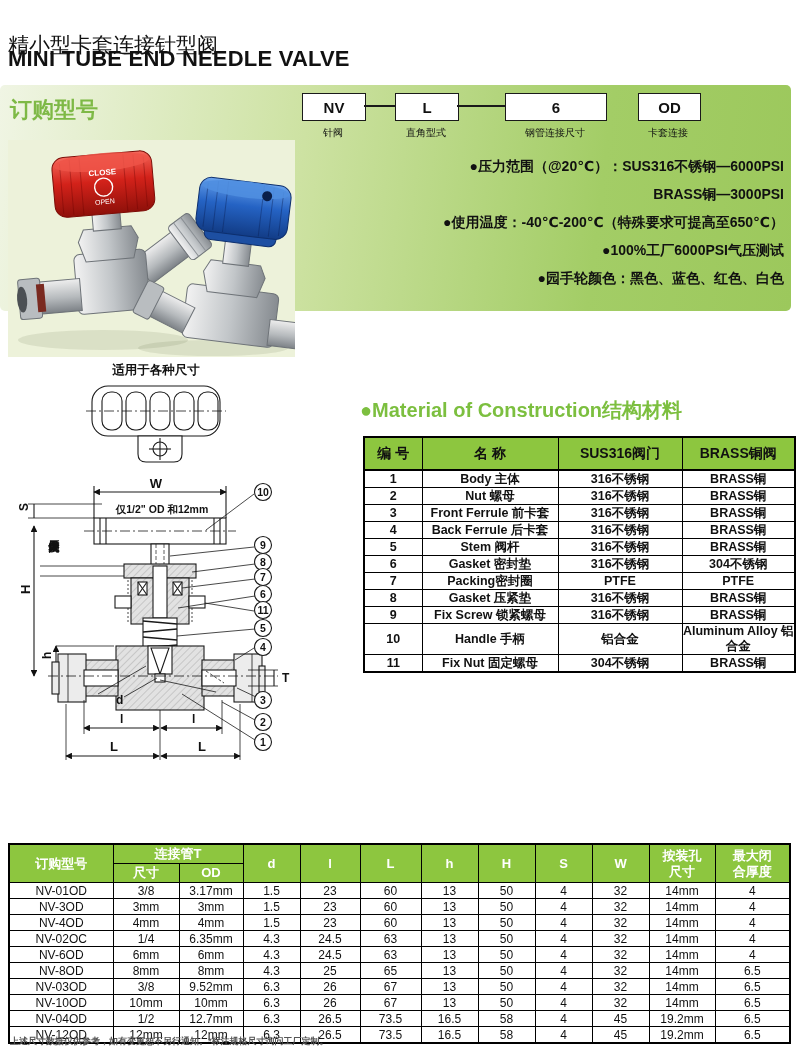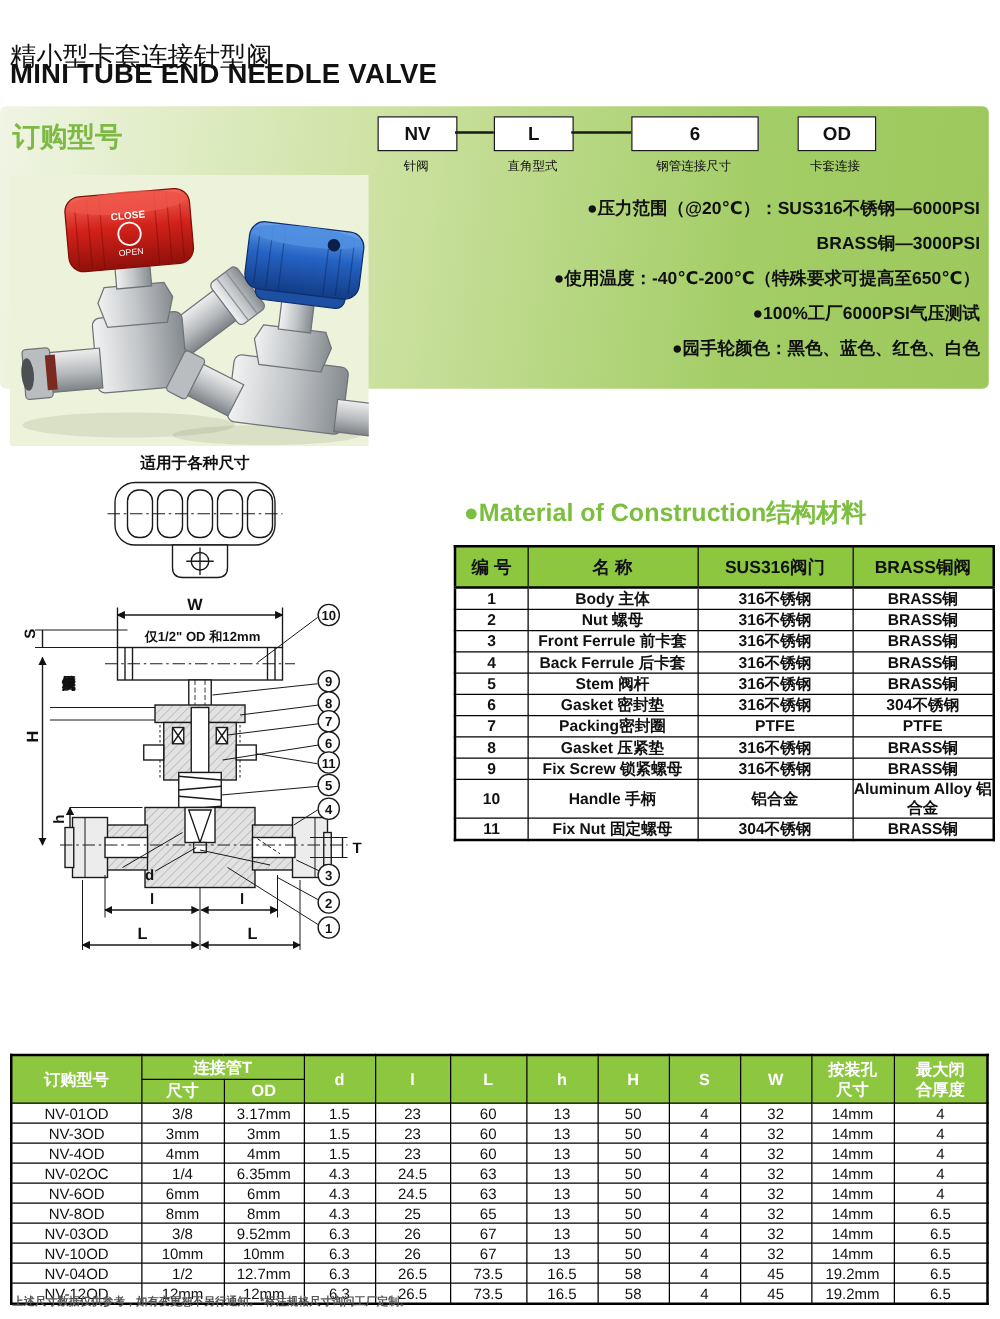--- a/index.html
+++ b/index.html
@@ -20,21 +20,21 @@
     display:flex;align-items:center;justify-content:center;
     font-size:15px;font-weight:700;
   }
   .code-connector{top:105px;height:2px;background:#1a1a1a;}
   .code-label{top:126px;font-size:10px;font-weight:400;text-align:center;}
   .bullets{left:299px;top:152px;width:485px;font-size:14px;font-weight:700;line-height:28px;text-align:right;}
   .bullet-line{white-space:nowrap;}
   .bullet-line.indent{padding-left:152px;}
   .photo{left:8px;top:140px;}
   .drawing{left:10px;top:360px;}
-  .mat-title{left:360px;top:397px;font-size:20px;font-weight:800;color:#7cbf3f;margin-left:11px;}
+  .mat-title{left:360px;top:397px;font-size:20px;font-weight:800;color:#7cbf3f;}
   table{border-collapse:collapse;table-layout:fixed;padding-left:24px;}
   .mat-table{left:363px;top:436px;width:431px;border:2px solid #000;font-size:12.5px;}
   .mat-table th{background:#8dc63f;color:#111;font-size:14px;font-weight:700;height:31px;border:1px solid #000;border-bottom:2px solid #000;padding:0;}
   .mat-table td{border:1px solid #000;height:16px;text-align:center;font-weight:600;padding:0;line-height:15px;}
   .dim-table{left:8px;top:843px;width:783px;border:2px solid #000;font-size:12px;}
   .dim-table th{background:#8dc63f;color:#fff;font-size:13px;font-weight:700;border:1px solid #000;padding:1px 0;line-height:16px;}
   .dim-table td{border:1px solid #000;text-align:center;height:15px;padding:0;line-height:14px;}
   .footnote{left:10px;top:1035px;font-size:9px;color:#555;font-weight:600;}
   svg text{font-family:"Liberation Sans","DejaVu Sans",sans-serif;}
 </style>

